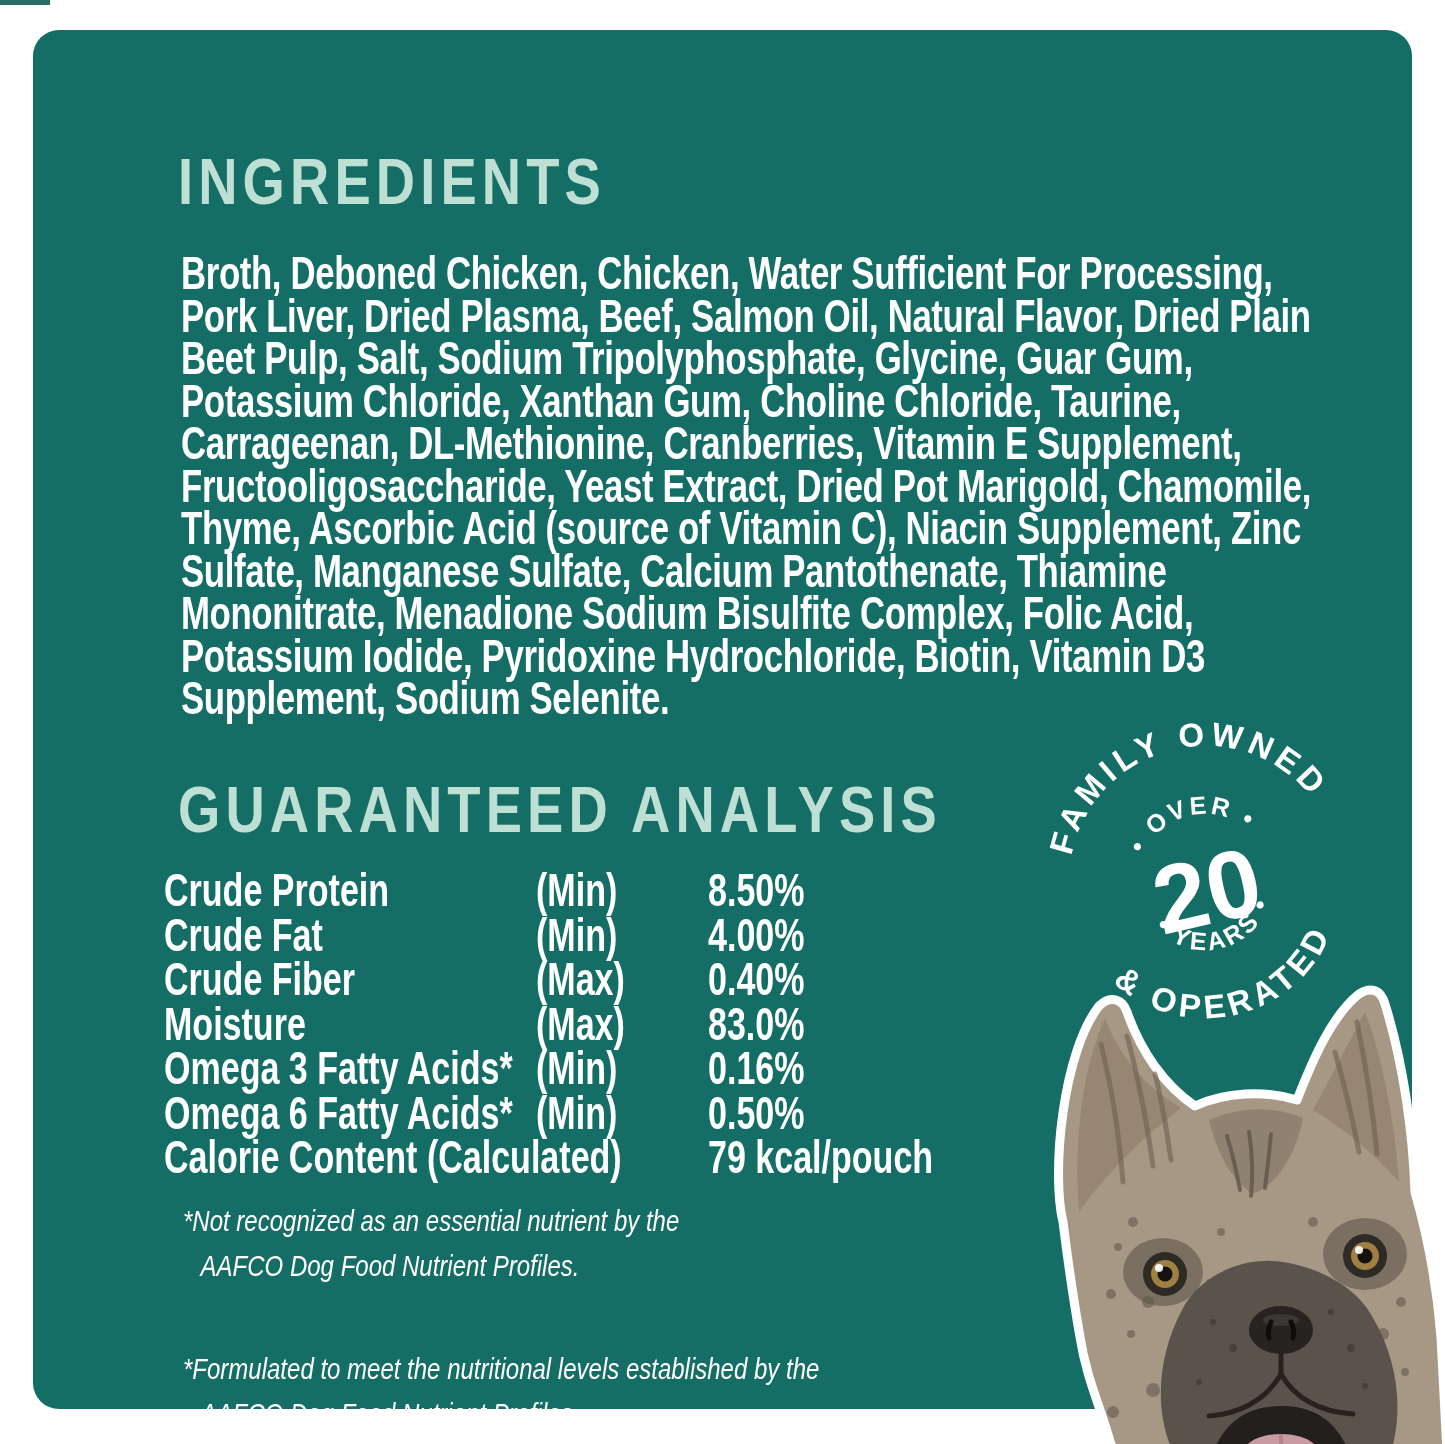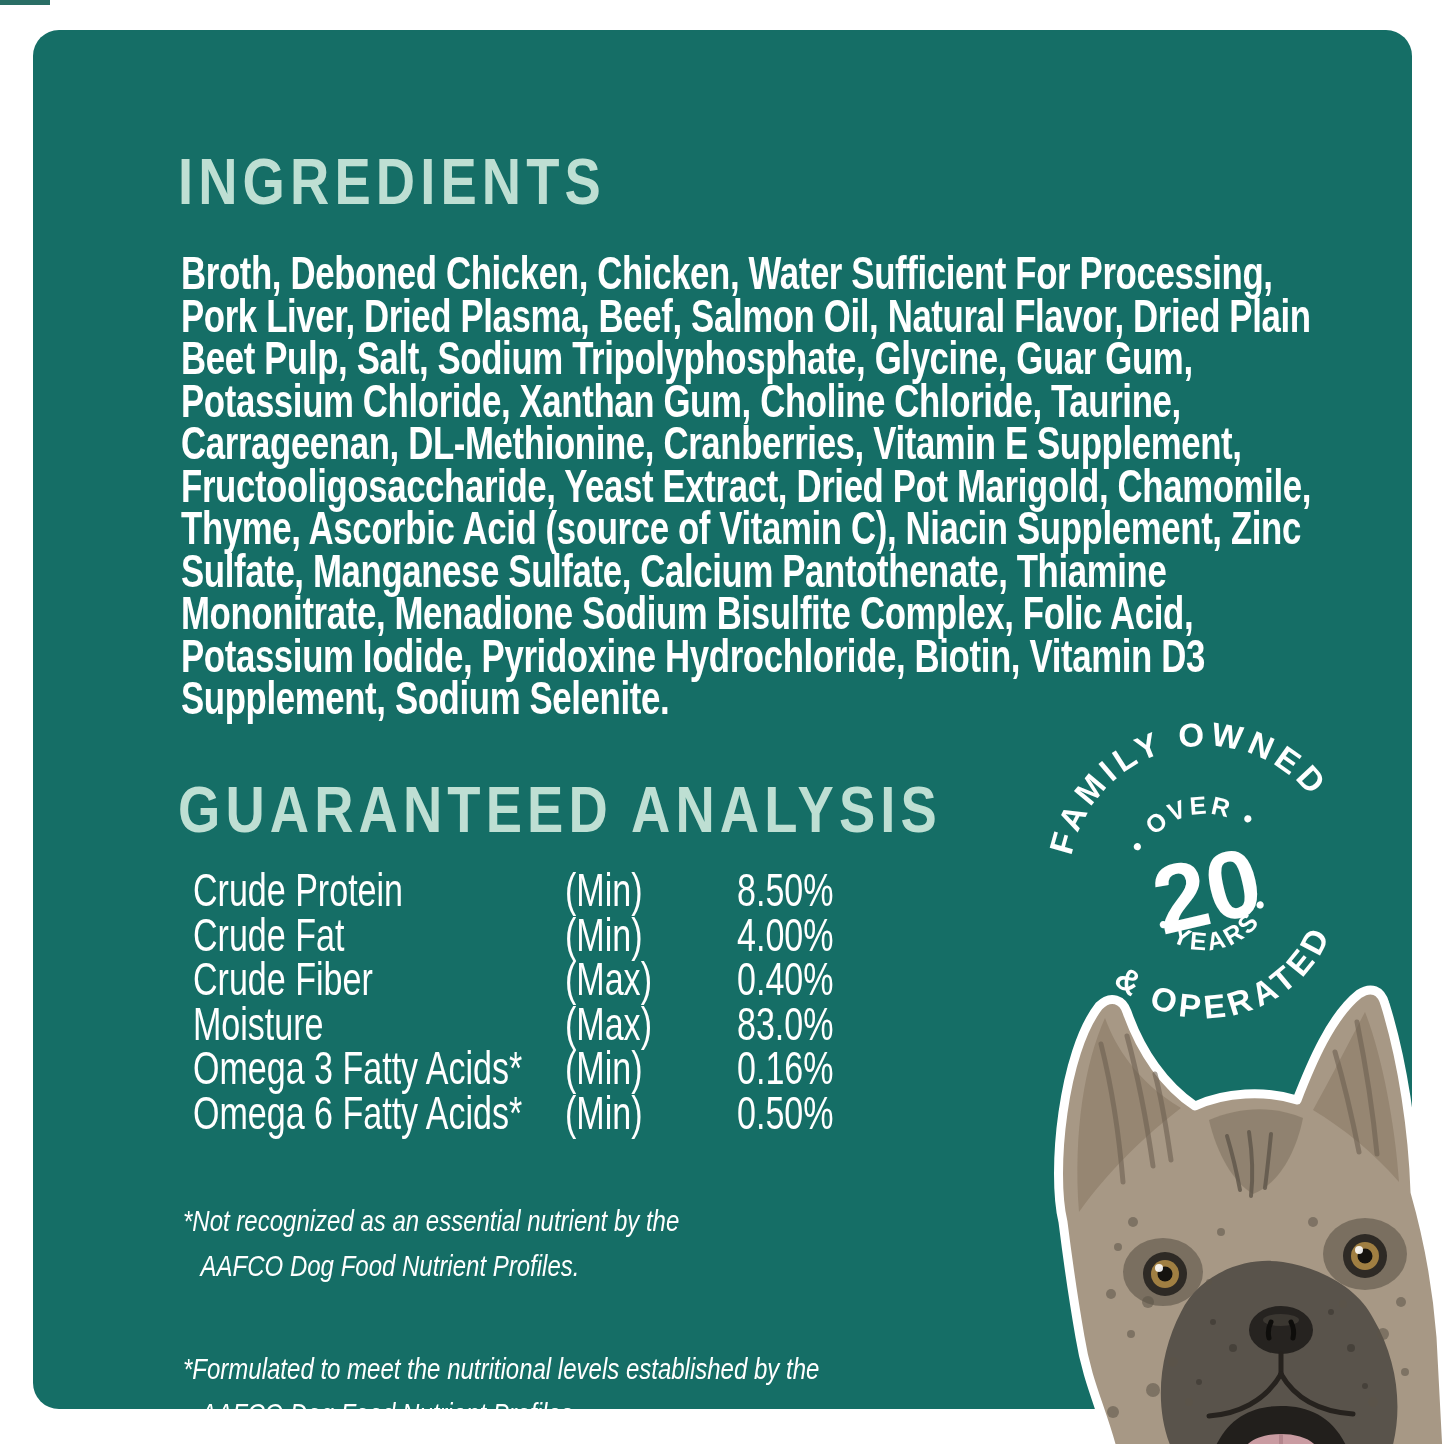--- a/index.html
+++ b/index.html
@@ -20,21 +20,21 @@
     position:absolute;left:178px;color:#bedfd3;font-weight:bold;
     font-size:64px;letter-spacing:6px;line-height:64px;white-space:nowrap;
     transform:scaleX(0.85);transform-origin:0 50%;
   }
   
   .cond{transform:scaleX(0.74);transform-origin:0 50%;white-space:nowrap;}
   .ing-lines{position:absolute;left:181px;top:252px;color:#ffffff;font-weight:bold;
     font-size:47px;}
   .ing-lines .ln{height:42.5px;line-height:42.5px;letter-spacing:-0.5px;}
   
-  .ga-table{position:absolute;left:193px;top:868px;width:900px;color:#ffffff;font-weight:normal;font-size:46px;}
+  .ga-table{position:absolute;left:164px;top:868px;width:900px;color:#ffffff;font-weight:bold;font-size:46px;}
   .ga-row{position:relative;height:44.5px;line-height:44.5px;}
   .ga-name{position:absolute;left:0;}
   .ga-qual{position:absolute;left:372px;}
   .ga-val{position:absolute;left:544px;}
   
   .footnote{position:absolute;left:183px;color:#ffffff;font-style:italic;font-size:30px;}
   .footnote .fl{height:45px;line-height:45px;transform:scaleX(0.8);transform-origin:0 50%;white-space:nowrap;}
   .footnote .fl2{padding-left:22px;}
   .badge{position:absolute;left:1035px;top:712px;width:340px;height:340px;}
   .dog{position:absolute;left:1013px;top:982px;width:432px;height:462px;}
@@ -87,20 +87,25 @@
   </div>
   <div class="ga-row">
     <span class="ga-name cond">Omega 3 Fatty Acids*</span>
     <span class="ga-qual cond">(Min)</span>
     <span class="ga-val cond">0.16%</span>
   </div>
   <div class="ga-row">
     <span class="ga-name cond">Omega 6 Fatty Acids*</span>
     <span class="ga-qual cond">(Min)</span>
     <span class="ga-val cond">0.50%</span>
+  </div>
+  <div class="ga-row">
+    <span class="ga-name cond">Calorie Content (Calculated)</span>
+    <span class="ga-qual cond"></span>
+    <span class="ga-val cond">79 kcal/pouch</span>
   </div>
 </div>
 
 <div class="footnote" style="top:1198px;">
   <div class="fl">*Not recognized as an essential nutrient by the</div>
   <div class="fl fl2">AAFCO Dog Food Nutrient Profiles.</div>
 </div>
 
 <div class="footnote" style="top:1346px;">
   <div class="fl">*Formulated to meet the nutritional levels established by the</div>

